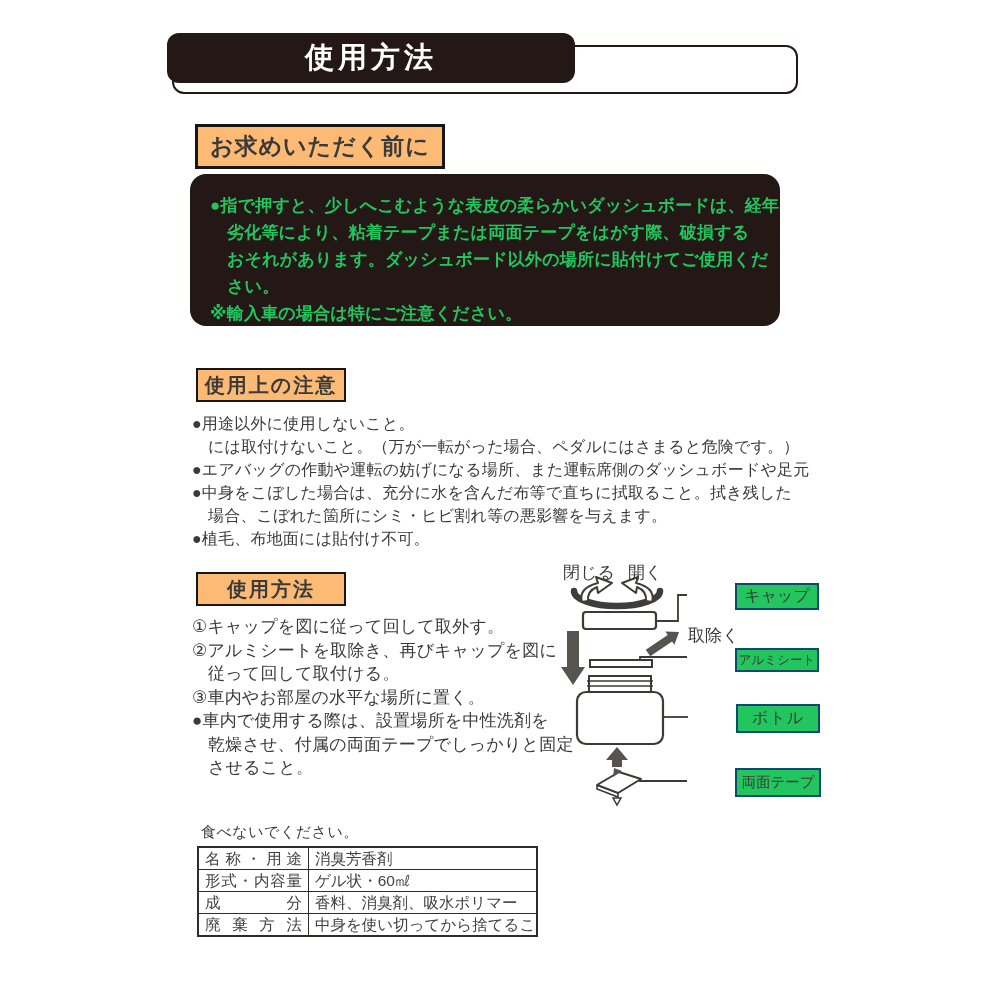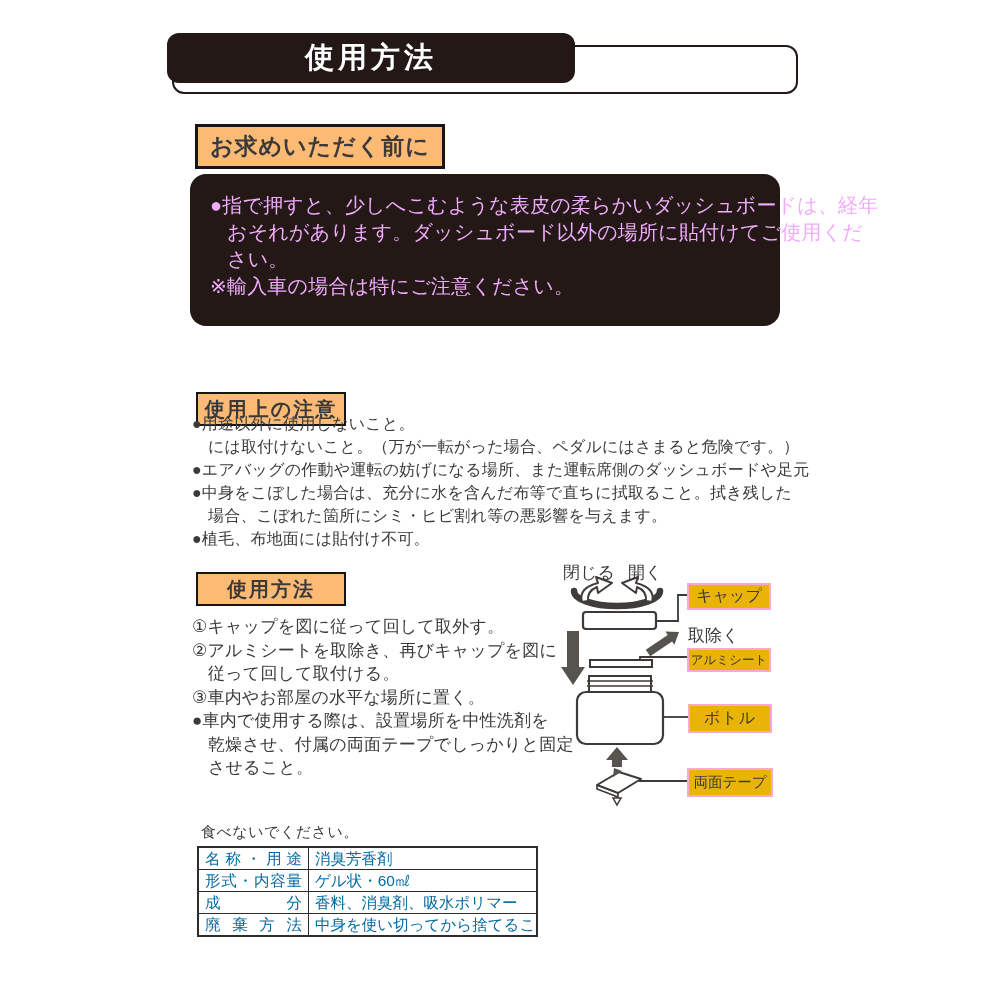--- a/index.html
+++ b/index.html
@@ -17,70 +17,71 @@
   
   .box-label{background:#fdba74;border:2.5px solid #161616;font-weight:bold;
              display:flex;align-items:center;justify-content:center;}
   .box-label.big{left:195px;top:124px;border-width:3.5px;font-size:23px;
                  letter-spacing:1px;padding:4px 12px;}
   .box-label.sec{width:146px;height:30px;font-size:20px;letter-spacing:2px;}
 
   
   .warning{left:190px;top:174px;width:560px;height:134px;background:#231815;
            border-radius:16px;padding:18px 10px 0 20px;}
-  .warning .wline{color:#f0abfc;font-weight:normal;font-size:20px;line-height:27px;
+  .warning .wline{color:#22c55e;font-weight:bold;font-size:17px;line-height:27px;
                   white-space:nowrap;letter-spacing:0.2px;}
   .warning .cont{padding-left:17px;}
 
   
   .textblock .tline{white-space:nowrap;}
   .notes{left:192px;top:412px;font-size:16px;letter-spacing:0.2px;}
   .notes .tline{line-height:23px;}
   .steps{left:192px;top:615px;font-size:17px;letter-spacing:0.2px;}
   .steps .tline{line-height:23.5px;}
   .tline.cont{padding-left:16px;}
 
   
   .diag-label{font-size:17px;white-space:nowrap;}
-  .diag-box{background:#eab308;border:2px solid #f9a8d4;display:flex;
-            align-items:center;justify-content:center;white-space:nowrap;}
+  .diag-box{background:#22c55e;border:2px solid #0c4a6e;display:flex;
+            align-items:center;justify-content:center;white-space:nowrap;margin-left:48px;}
   .cap-box{left:687px;top:583px;width:80px;height:23px;font-size:16px;}
   .sheet-box{left:687px;top:648px;width:80px;height:20px;font-size:12.5px;}
   .bottle-box{left:688px;top:704px;width:80px;height:25px;font-size:16px;letter-spacing:1px;}
   .tape-box{left:687px;top:768px;width:82px;height:25px;font-size:14.5px;}
 
   
   .eat-note{left:201px;top:823px;font-size:15px;letter-spacing:0.5px;}
   table.spec{left:197px;top:846px;border-collapse:collapse;table-layout:fixed;
              width:341px;border:2.5px solid #2f2c2a;}
   table.spec th,table.spec td{border:1.6px solid #2f2c2a;font-weight:normal;
-             font-size:15.5px;color:#0369a1;height:21px;line-height:21px;
+             font-size:15.5px;color:#404040;height:21px;line-height:21px;
              padding:0 6px;overflow:hidden;white-space:nowrap;}
   table.spec th{width:97px;text-align:justify;text-align-last:justify;}
   table.spec td{text-align:left;}
   table.spec th.small{font-size:12.5px;padding:0 3px;}
 </style>
 </head>
 <body>
 
 <div class="abs hdr-white"></div>
 <div class="abs hdr-black">
   <span>使用方法</span>
 </div>
 
 <div class="abs box-label big">お求めいただく前に</div>
 
 <div class="abs warning">
   <div class="wline">●指で押すと、少しへこむような表皮の柔らかいダッシュボードは、経年</div>
+  <div class="wline cont">劣化等により、粘着テープまたは両面テープをはがす際、破損する</div>
   <div class="wline cont">おそれがあります。ダッシュボード以外の場所に貼付けてご使用くだ</div>
   <div class="wline cont">さい。</div>
   <div class="wline">※輸入車の場合は特にご注意ください。</div>
 </div>
 
-<div class="abs box-label sec" style="left:196px;top:368px;margin-top:24px;">使用上の注意</div>
+<div class="abs box-label sec" style="left:196px;top:368px;">使用上の注意</div>
 
 <div class="abs textblock notes">
   <div class="tline">●用途以外に使用しないこと。</div>
   <div class="tline cont">には取付けないこと。（万が一転がった場合、ペダルにはさまると危険です。）</div>
   <div class="tline">●エアバッグの作動や運転の妨げになる場所、また運転席側のダッシュボードや足元</div>
   <div class="tline">●中身をこぼした場合は、充分に水を含んだ布等で直ちに拭取ること。拭き残した</div>
   <div class="tline cont">場合、こぼれた箇所にシミ・ヒビ割れ等の悪影響を与えます。</div>
   <div class="tline">●植毛、布地面には貼付け不可。</div>
 </div>
 

